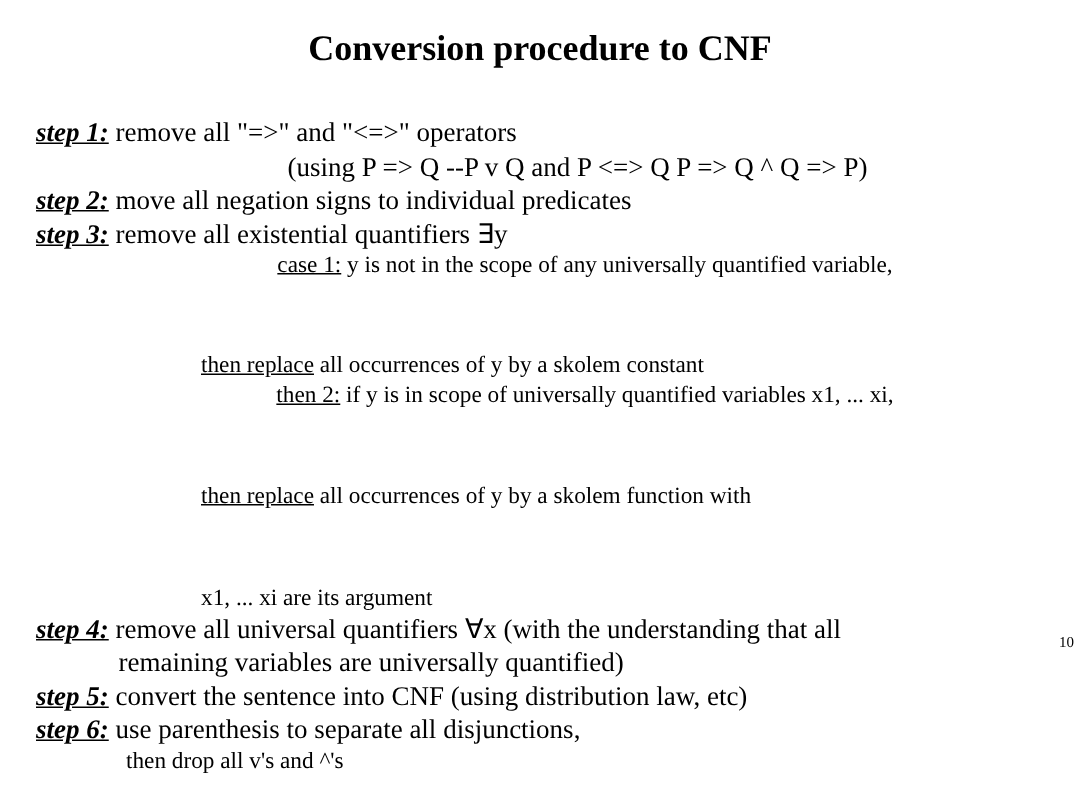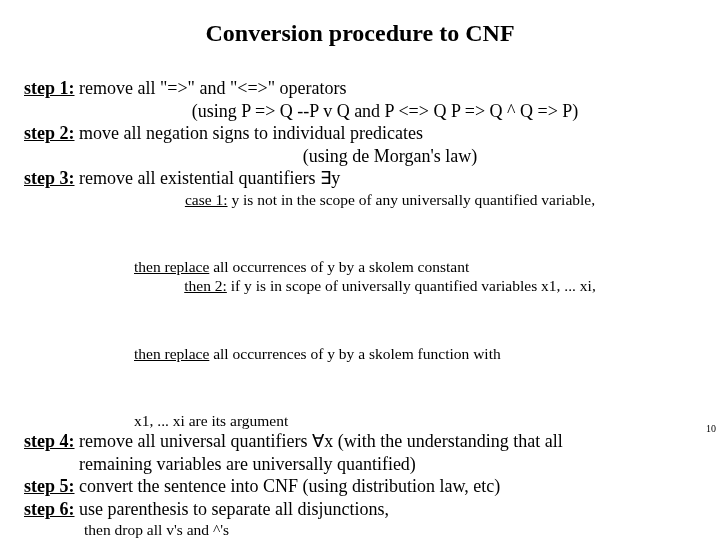--- a/index.html
+++ b/index.html
@@ -24,20 +24,21 @@
     font-weight: bold;
     font-size: 24px;
     margin-top: 6px;
     margin-bottom: 30px;
   }
   .content {
     font-size: 18px;
     line-height: 1.25;
   }
   .step-label {
+    font-style: italic;
     font-weight: bold;
     text-decoration: underline;
   }
   .step-text {
     font-weight: normal;
   }
   .sub1 { padding-left: 50px; text-align: center; }
   .sub2 { padding-left: 60px; font-size: 15.5px; line-height: 1.25; text-align: center; }
   .sub2b { padding-left: 110px; font-size: 15.5px; line-height: 1.25; margin-top: 48px; }
   .indent-cont { padding-left: 55px; }
@@ -60,21 +61,20 @@
   <div class="content">
 
     <div>
       <span class="step-label">step 1:</span><span class="step-text"> remove all "=&gt;" and "&lt;=&gt;" operators</span>
     </div>
     <div class="sub1">(using P =&gt; Q  --P v Q and P &lt;=&gt; Q   P =&gt; Q ^ Q =&gt; P)</div>
 
     <div>
       <span class="step-label">step 2:</span><span class="step-text"> move all negation signs to individual predicates</span>
     </div>
-    <div class="sub1" style="padding-left:60px;">(using de Morgan's law)</div>
 
     <div>
       <span class="step-label">step 3:</span><span class="step-text"> remove all existential quantifiers ∃y</span>
     </div>
     <div class="sub2">
       <span class="u">case 1:</span><span> y is not in the scope of any universally quantified variable,</span>
     </div>
     <div class="sub2b">
       <span class="u">then replace</span><span> all occurrences of y by a skolem constant</span>
     </div>

